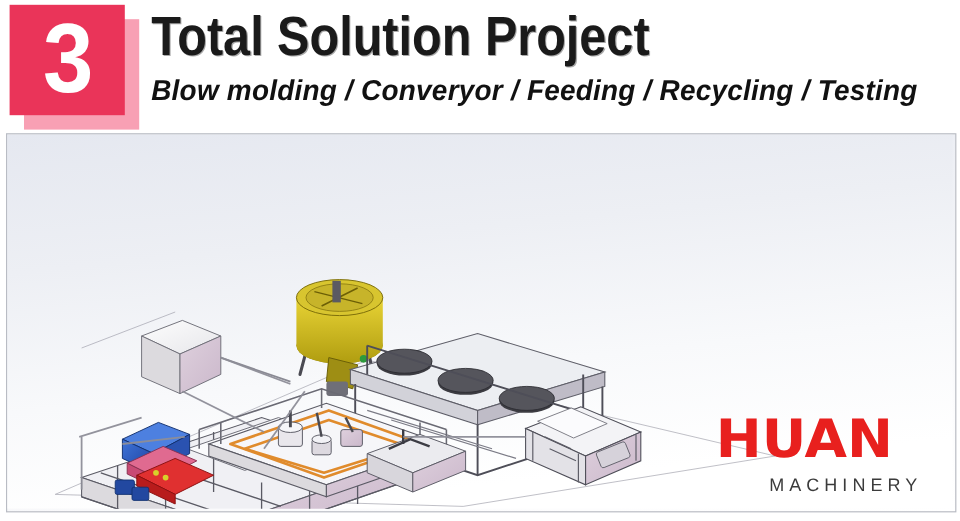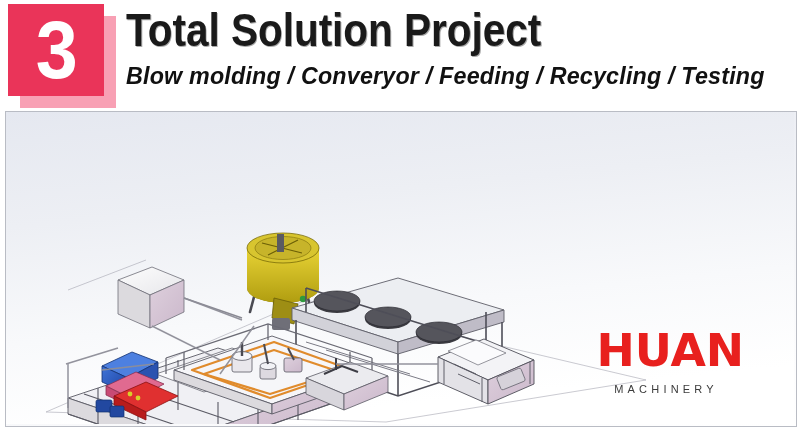--- a/index.html
+++ b/index.html
@@ -53,34 +53,34 @@
     position:absolute;left:5px;top:111px;width:790px;height:314px;
     border:1px solid #b9bcc4;
     background:linear-gradient(170deg,#e6e9f1 0%,#eceef4 28%,#f4f5f8 58%,#fcfcfd 82%,#ffffff 100%);
     overflow:hidden;
   }
   .panel-inner{position:absolute;left:0;top:0;width:788px;height:312px;}
   .cad{position:absolute;left:0;top:0;}
 
   
   .logo{
-    position:absolute;left:593px;top:216px;width:130px;height:78px;
+    position:absolute;left:593px;top:232px;width:130px;height:78px;
     text-align:center;
   }
   .logo-mark{
     font-family:"DejaVu Sans","Liberation Sans",sans-serif;
     font-size:44px;font-weight:bold;color:#e8201e;
     line-height:46px;letter-spacing:0px;
     transform:scaleX(1.04);
   }
   .logo-sub{
     font-family:"Liberation Sans","DejaVu Sans",sans-serif;
-    font-size:11px;font-weight:normal;color:#3b3b3b;
+    font-size:15px;font-weight:normal;color:#3b3b3b;
     letter-spacing:4.2px;line-height:18px;
-    margin-top:6px;padding-left:4px;
+    margin-top:6px;padding-left:4px;margin-left:38px;
   }
 </style>
 </head>
 <body>
 
 <div class="page">
 
   <div class="header">
 
     <div class="badge-wrap">

